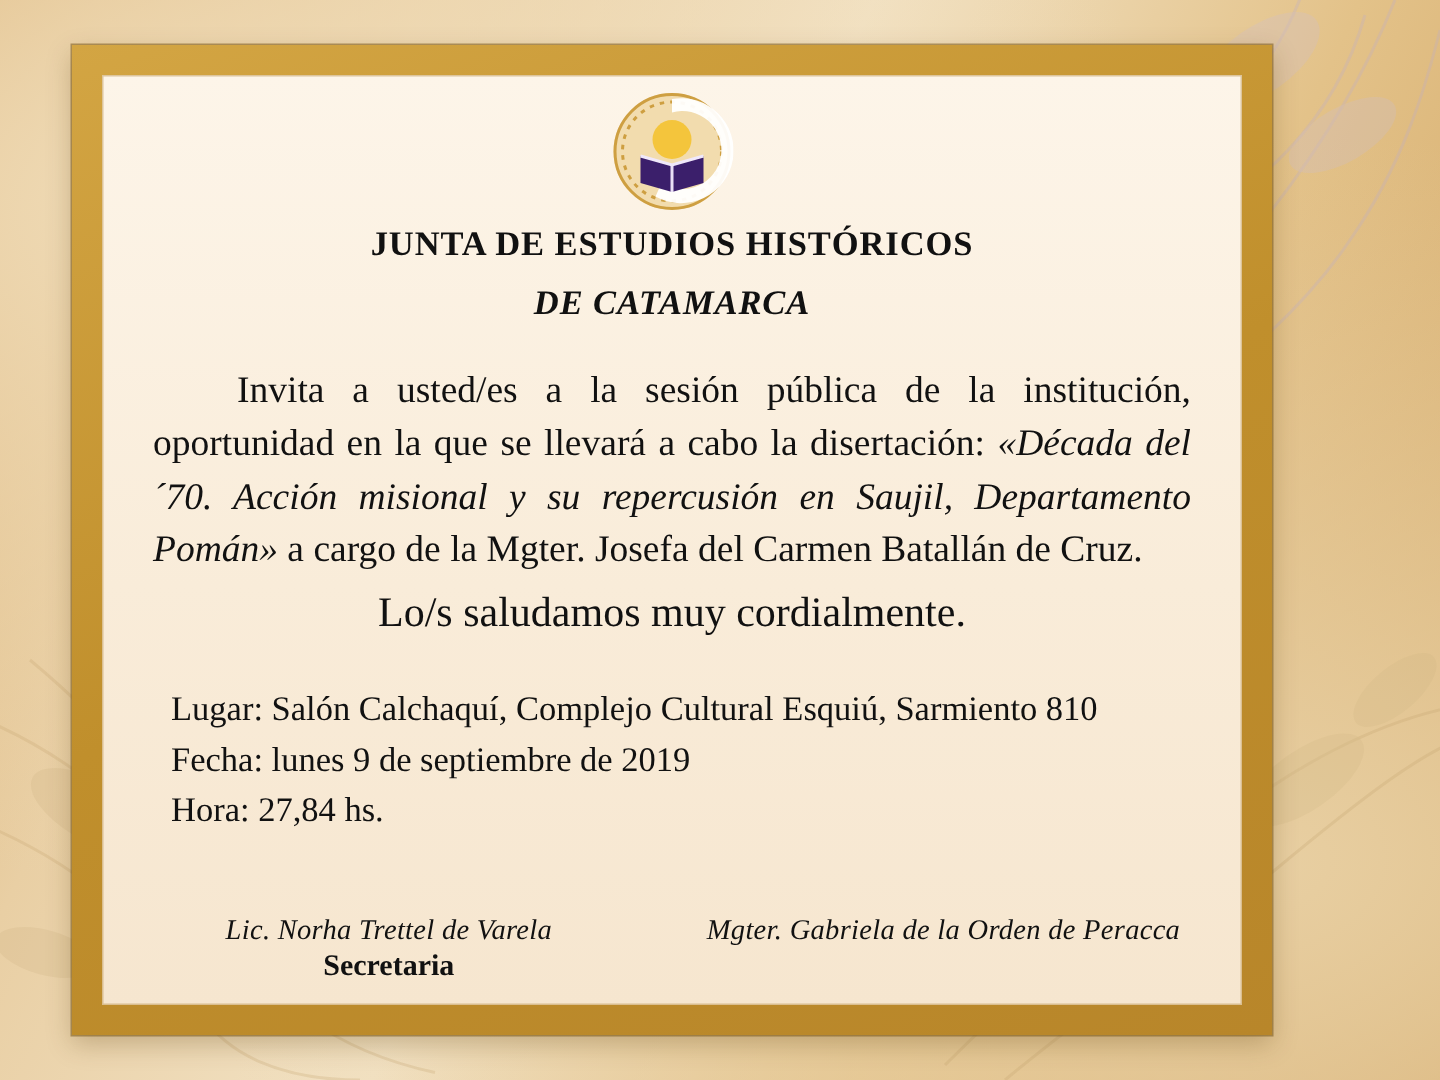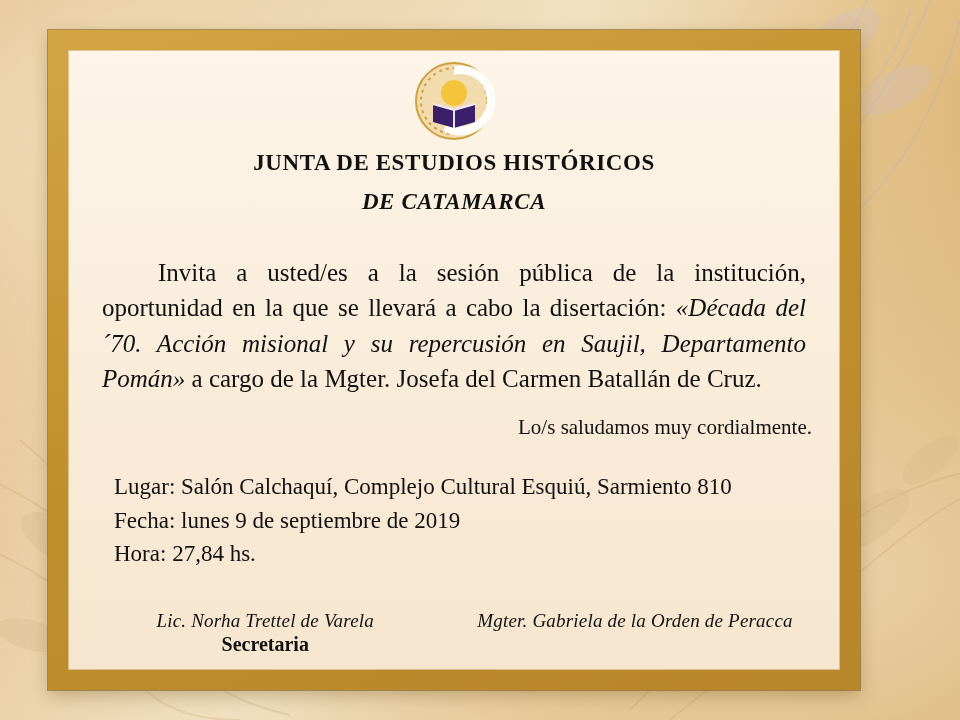--- a/index.html
+++ b/index.html
@@ -34,21 +34,20 @@
 
   .frame-outer {
     position: absolute;
     left: 48px;
     top: 30px;
     width: 800px;
     height: 660px;
     background: #c99a38;
     background: linear-gradient(160deg, #d3a543 0%, #c08f2c 50%, #b8862a 100%);
     box-shadow: 0 0 0 1px rgba(120,86,20,0.55), 0 6px 16px rgba(90,60,10,0.28);
-    padding-left: 12px;
   }
   .frame-inner {
     position: absolute;
     left: 20px;
     top: 20px;
     right: 20px;
     bottom: 20px;
     background: #fbf0e0;
     background: linear-gradient(180deg, #fdf5e9 0%, #f9ecd9 55%, #f6e6cf 100%);
     box-shadow: inset 0 0 0 1px rgba(190,150,80,0.5);
@@ -92,37 +91,37 @@
     font-size: 23px;
     letter-spacing: 0.6px;
     color: #111;
     margin-top: 10px;
     line-height: 1.28;
     font-style: italic;
   }
 
   
   .body-text {
-    margin-top: 38px;
+    margin-top: 26px;
     font-size: 25px;
     line-height: 1.42;
     text-align: justify;
     text-justify: inter-word;
     color: #111;
     padding: 0 6px;
   }
   .body-text .indent { display: inline-block; width: 56px; }
   .body-text em {
     font-style: italic;
   }
 
   .greeting {
-    margin-top: 16px;
-    text-align: right;
-    font-size: 21px;
+    margin-top: 4px;
+    text-align: center;
+    font-size: 28px;
     color: #111;
     line-height: 1.4;
   }
 
   
   .details {
     margin-top: 28px;
     padding-left: 18px;
     font-size: 23px;
     line-height: 1.46;

